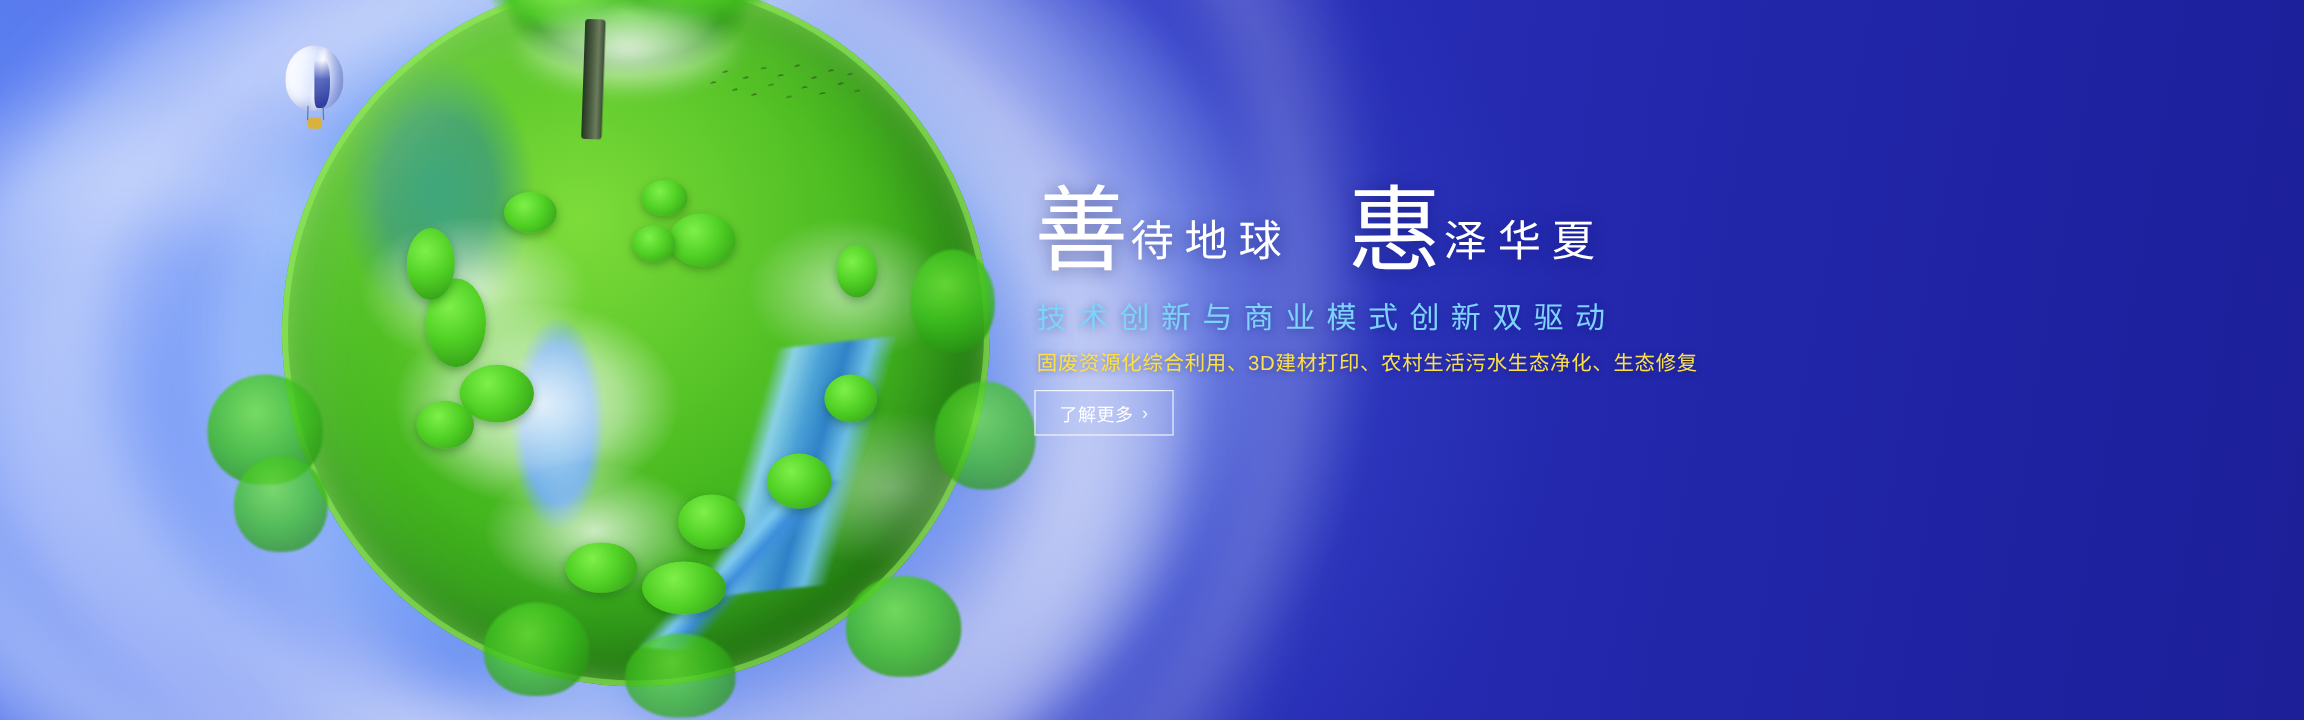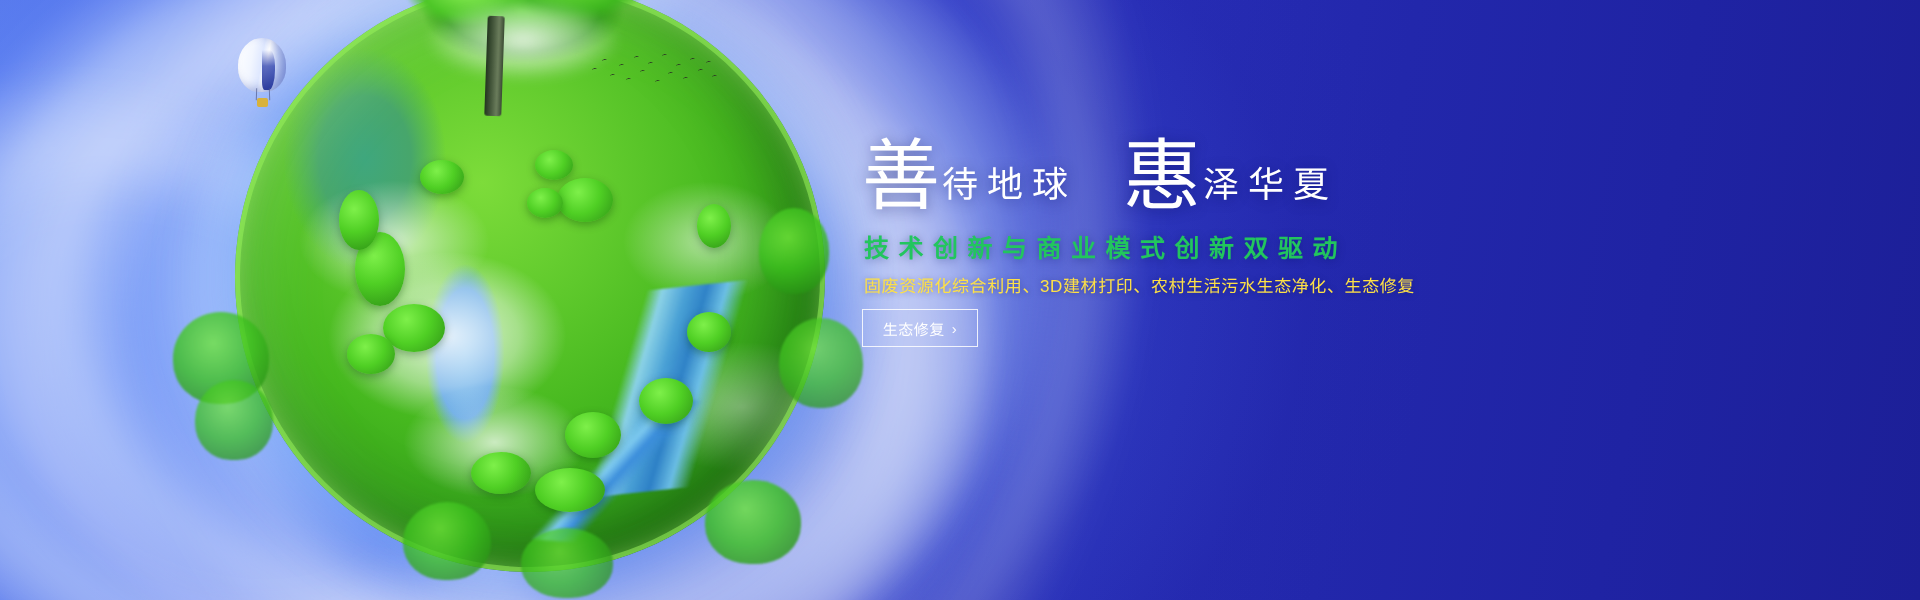--- a/index.html
+++ b/index.html
@@ -289,21 +289,21 @@
     border-top: 1.6px solid #2b2f25;
     border-radius: 50%;
     transform: rotate(-12deg);
     opacity: 0.85;
   }
 
   
   .content {
     position: absolute;
     left: 862px;
-    top: 0;
+    top: 16px;
     width: 780px;
     height: 453px;
   }
 
   .headline {
     position: absolute;
     left: 0;
     top: 132px;
     color: #ffffff;
     white-space: nowrap;
@@ -327,25 +327,25 @@
     letter-spacing: 9px;
     display: inline-block;
     vertical-align: baseline;
     margin-left: 2px;
   }
 
   .subtitle {
     position: absolute;
     left: 2px;
     top: 228px;
-    color: #22c55e;
+    color: #7dd3fc;
     font-size: 25px;
     letter-spacing: 9.5px;
     white-space: nowrap;
-    font-weight: 700;
+    font-weight: 400;
     text-shadow: 0 1px 8px rgba(8,16,90,0.4);
   }
 
   .description {
     position: absolute;
     left: 2px;
     top: 272px;
     color: #fde047;
     font-size: 17px;
     letter-spacing: 0.6px;
@@ -458,18 +458,18 @@
       </span><span class="phrase">
         <span class="big-char">惠</span><span class="small-chars">泽华夏</span>
       </span>
     </div>
 
     <div class="subtitle">技术创新与商业模式创新双驱动</div>
 
     <div class="description">固废资源化综合利用、3D建材打印、农村生活污水生态净化、生态修复</div>
 
     <button class="cta">
-      <span>生态修复</span>
+      <span>了解更多</span>
       <span class="cta-arrow">›</span>
     </button>
 
   </div>
 </div>
 
 </body></html>

